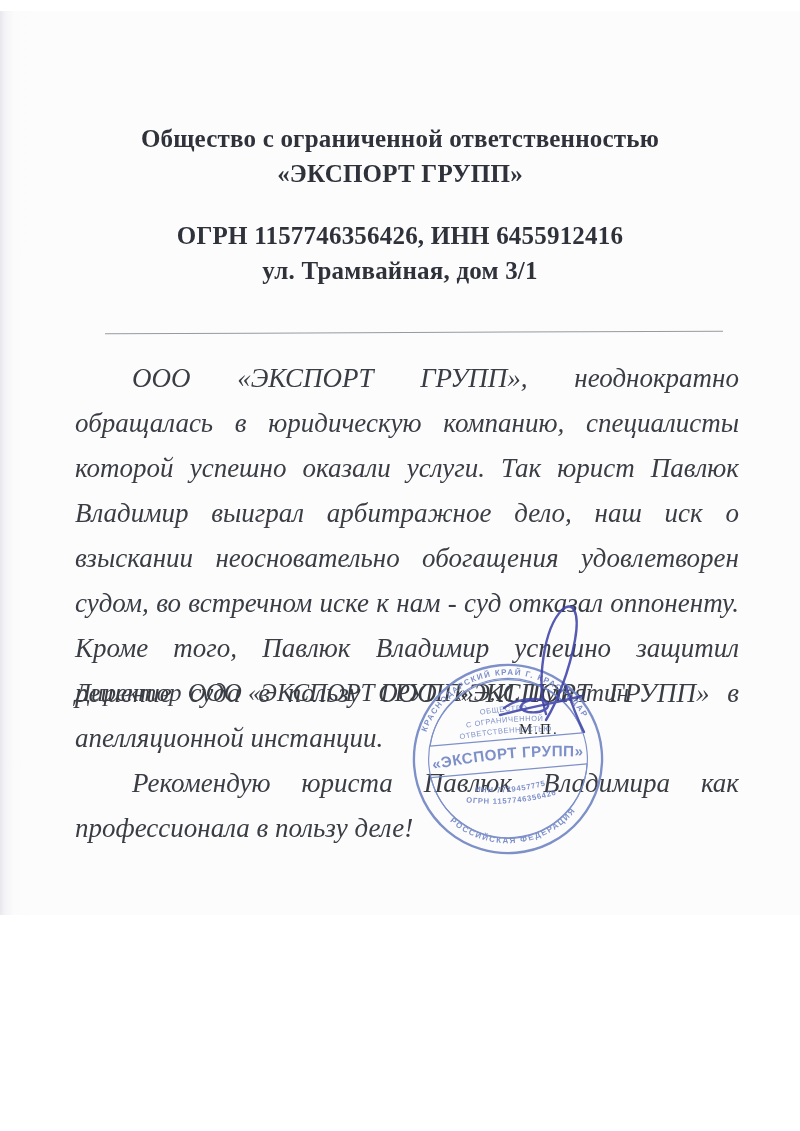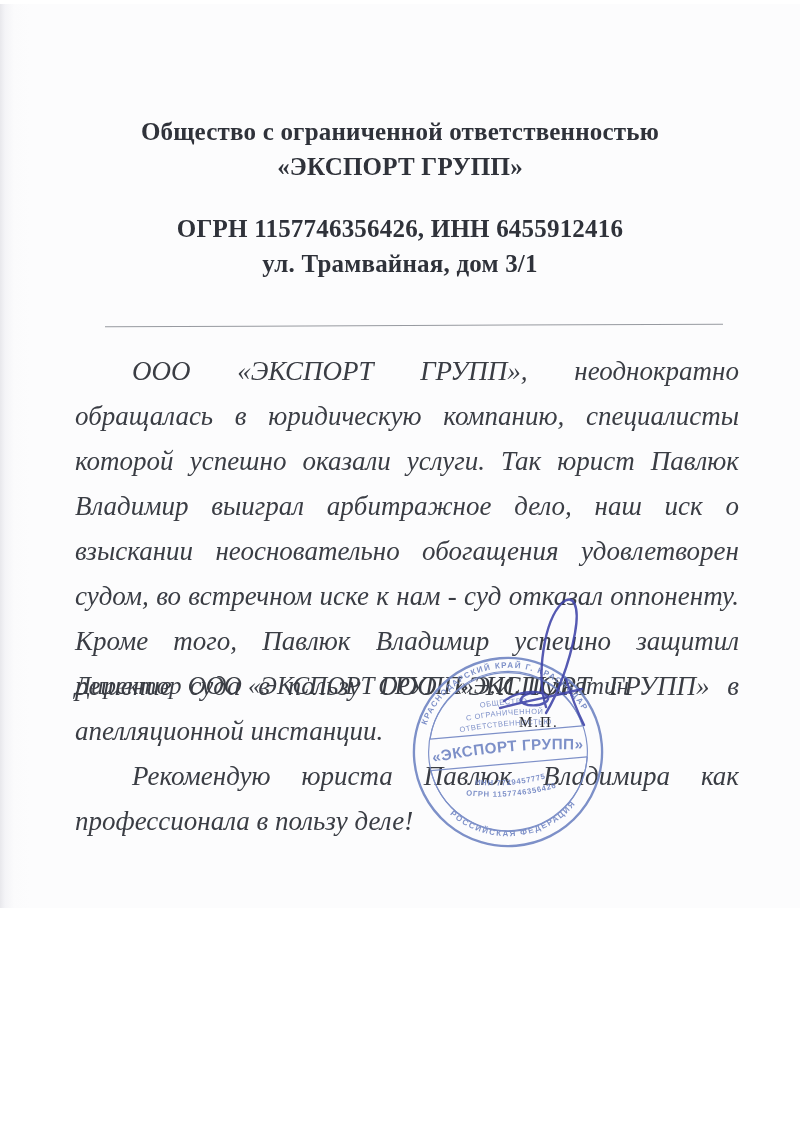--- a/index.html
+++ b/index.html
@@ -1,20 +1,20 @@
 <!DOCTYPE html>
 <html lang="ru"><head>
 <meta charset="utf-8">
 <style>
   html,body{margin:0;padding:0;}
   body{background:#ffffff;}
   .page{
     position:relative;
     width:800px;height:904px;
-    margin:4px auto;
+    margin:11px auto;
     background:
       linear-gradient(90deg, #e8e8ec 0px, #f4f4f7 5px, #fbfbfc 14px, #fcfcfd 30px),
       #fcfcfd;
     overflow:hidden;
     font-family:"Liberation Serif", serif;
     color:#383b42;
   }
   
   .header{
     position:absolute; left:40px; right:40px; top:110px;

